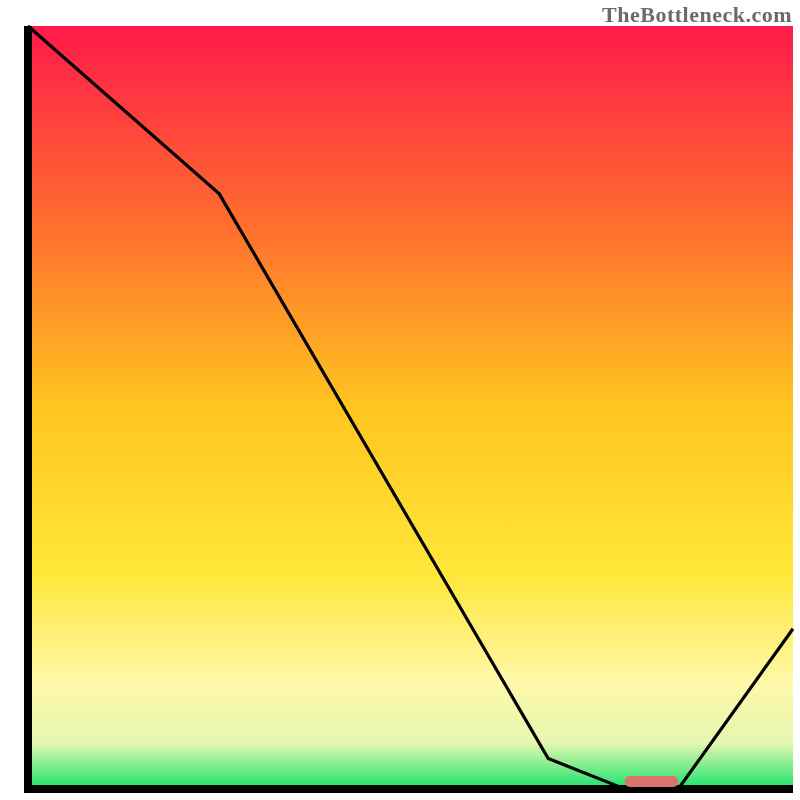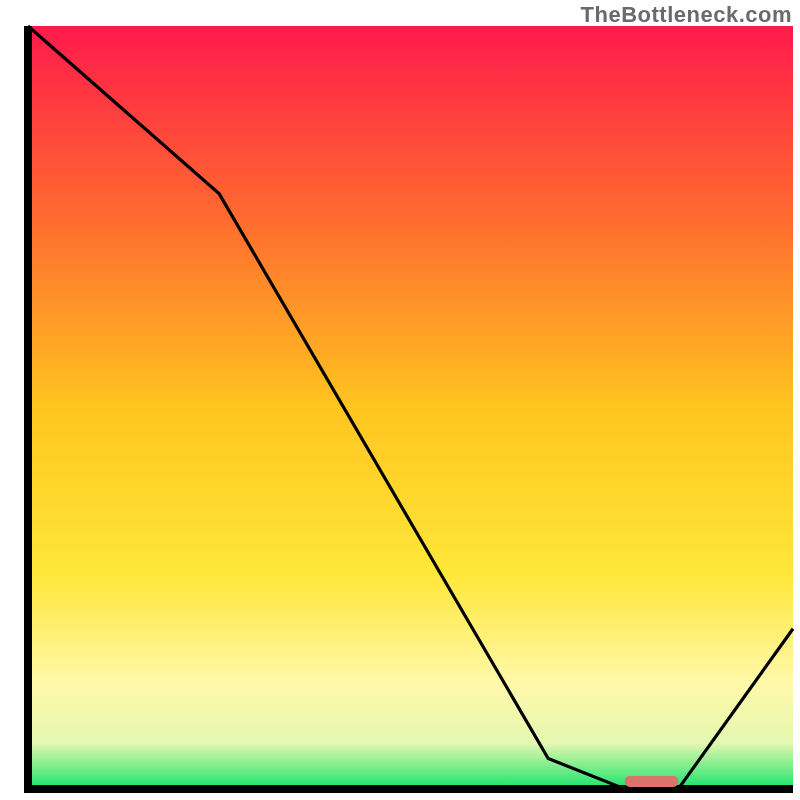--- a/index.html
+++ b/index.html
@@ -7,20 +7,21 @@
     padding: 0;
     width: 800px;
     height: 800px;
     background: #ffffff;
     font-family: Arial, Helvetica, sans-serif;
   }
   .container {
     position: relative;
     width: 800px;
     height: 800px;
+    font-family: Liberation Serif, serif;
   }
   .watermark {
     position: absolute;
     top: 2px;
     right: 8px;
     font-size: 22px;
     font-weight: bold;
     color: #6a6a6a;
     letter-spacing: 0.5px;
     z-index: 10;

